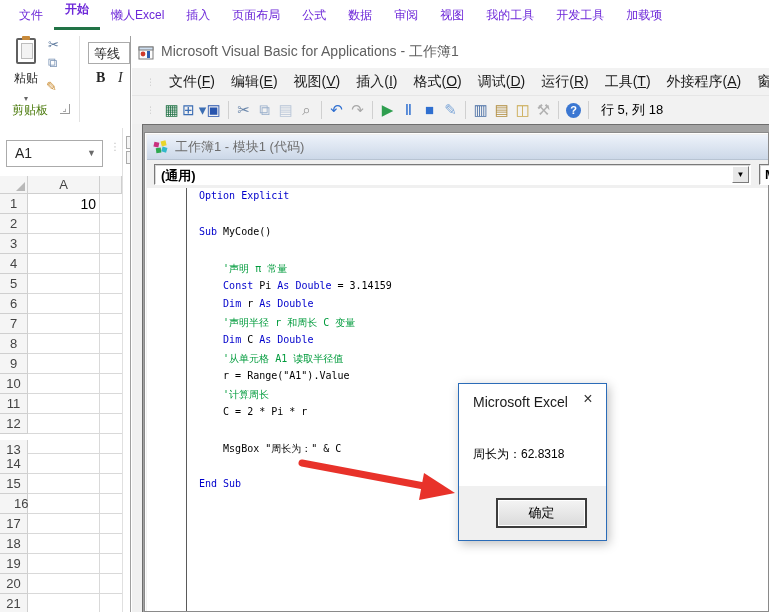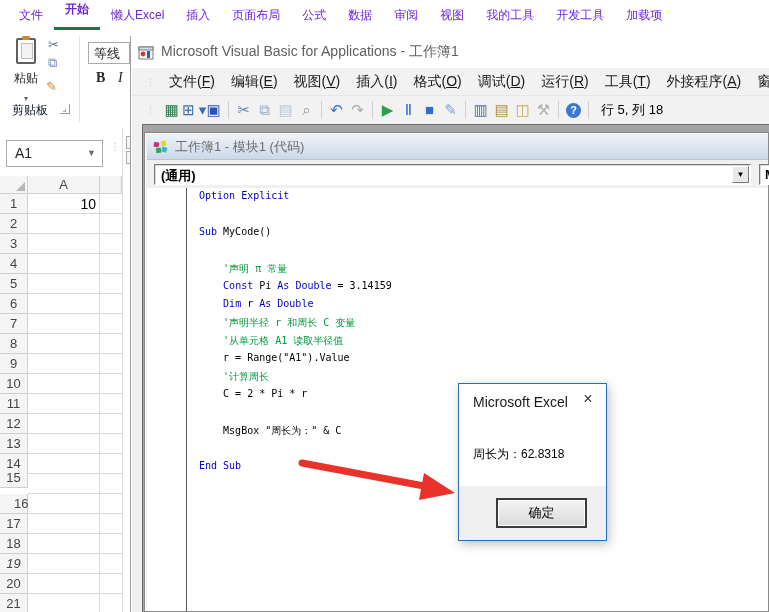--- a/index.html
+++ b/index.html
@@ -24,21 +24,21 @@
     background:#c88a3a; border-radius:1px; }
   .clipboard-ic::after { content:""; position:absolute; left:3px; top:3px; width:10px; height:14px;
     background:#f3f3f3; border:1px solid #bdbdbd; }
   .paste-label { font-size:12px; color:#262626; display:block; margin-top:2px; }
   .paste-caret { font-size:8px; color:#666; }
   .mini-ic { position:absolute; font-size:13px; line-height:13px; }
   #font-name-box { position:absolute; left:88px; top:12px; width:42px; height:22px;
     border:1px solid #ababab; font-size:13px; color:#262626; padding:2px 0 0 5px; overflow:hidden;
     background:#fff; white-space:nowrap; }
   .fmt-btn { position:absolute; font-size:14px; color:#262626; }
-  #clipboard-label { position:absolute; left:12px; top:72px; width:56px; font-size:12px; color:#0f172a; }
+  #clipboard-label { position:absolute; left:12px; top:72px; width:56px; font-size:12px; color:#4d7c0f; }
   #clipboard-launcher { position:absolute; left:60px; top:74px; font-size:9px; color:#8a8a8a;
     border-right:1px solid #9a9a9a; border-bottom:1px solid #9a9a9a; width:10px; height:10px;
     line-height:8px; text-align:center; }
 
   
   #namebox-row { left:0; top:128px; width:130px; height:46px; background:#fff; }
   #name-box { position:absolute; left:6px; top:12px; width:97px; height:27px; border:1px solid #ababab;
     background:#fff; font-size:14px; color:#262626; padding:4px 0 0 8px; }
   #name-box .nb-arrow { position:absolute; right:6px; top:7px; font-size:9px; color:#6a6a6a; }
   .vgrip { position:absolute; color:#c0c0c0; font-size:10px; letter-spacing:0; line-height:5px; }
@@ -220,39 +220,39 @@
         <div class="cellB" style="top: 178px;"></div>
         <div class="hdr rowhdr" style="top: 198px;">10</div>
         <div class="cellA" style="top: 198px;"></div>
         <div class="cellB" style="top: 198px;"></div>
         <div class="hdr rowhdr" style="top: 218px;">11</div>
         <div class="cellA" style="top: 218px;"></div>
         <div class="cellB" style="top: 218px;"></div>
         <div class="hdr rowhdr" style="top: 238px;">12</div>
         <div class="cellA" style="top: 238px;"></div>
         <div class="cellB" style="top: 238px;"></div>
-        <div class="hdr rowhdr" style="top: 258px;">13</div>
+        <div class="hdr rowhdr" style="top: 264px;">13</div>
         <div class="cellA" style="top: 258px;"></div>
         <div class="cellB" style="top: 258px;"></div>
         <div class="hdr rowhdr" style="top: 278px;">14</div>
         <div class="cellA" style="top: 278px;"></div>
         <div class="cellB" style="top: 278px;"></div>
-        <div class="hdr rowhdr" style="top: 292px;">15</div>
+        <div class="hdr rowhdr" style="top: 298px;">15</div>
         <div class="cellA" style="top: 298px;"></div>
         <div class="cellB" style="top: 298px;"></div>
         <div class="hdr rowhdr" style="top: 318px; padding-left: 14px;">16</div>
         <div class="cellA" style="top: 318px;"></div>
         <div class="cellB" style="top: 318px;"></div>
         <div class="hdr rowhdr" style="top: 338px;">17</div>
         <div class="cellA" style="top: 338px;"></div>
         <div class="cellB" style="top: 338px;"></div>
         <div class="hdr rowhdr" style="top: 358px;">18</div>
         <div class="cellA" style="top: 358px;"></div>
         <div class="cellB" style="top: 358px;"></div>
-        <div class="hdr rowhdr" style="top: 378px; font-style: italic;">19</div>
+        <div class="hdr rowhdr" style="top: 378px;">19</div>
         <div class="cellA" style="top: 378px;"></div>
         <div class="cellB" style="top: 378px;"></div>
         <div class="hdr rowhdr" style="top: 398px;">20</div>
         <div class="cellA" style="top: 398px;"></div>
         <div class="cellB" style="top: 398px;"></div>
         <div class="hdr rowhdr" style="top: 418px;">21</div>
         <div class="cellA" style="top: 418px;"></div>
         <div class="cellB" style="top: 418px;"></div>
       </div>
   </div>
@@ -336,20 +336,21 @@
       <div id="code-margin"></div>
       <div id="code-text">
           <div class="codeline"><span class="kw">Option Explicit</span></div>
           <div class="codeline"></div>
           <div class="codeline"><span class="kw">Sub</span><span class="tx"> MyCode()</span></div>
           <div class="codeline"></div>
           <div class="codeline"><span class="tx">    </span><span class="cm">'声明 π 常量</span></div>
           <div class="codeline"><span class="tx">    </span><span class="kw">Const</span><span class="tx"> Pi </span><span class="kw">As</span><span class="tx"> </span><span class="kw">Double</span><span class="tx"> = 3.14159</span></div>
           <div class="codeline"><span class="tx">    </span><span class="kw">Dim</span><span class="tx"> r </span><span class="kw">As</span><span class="tx"> </span><span class="kw">Double</span></div>
           <div class="codeline"><span class="tx">    </span><span class="cm">'声明半径 r 和周长 C 变量</span></div>
+          <div class="codeline"><span class="tx">    </span><span class="kw">Dim</span><span class="tx"> C </span><span class="kw">As</span><span class="tx"> </span><span class="kw">Double</span></div>
           <div class="codeline"><span class="tx">    </span><span class="cm">'从单元格 A1 读取半径值</span></div>
           <div class="codeline"><span class="tx">    r = Range("A1").Value</span></div>
           <div class="codeline"><span class="tx">    </span><span class="cm">'计算周长</span></div>
           <div class="codeline"><span class="tx">    C = 2 * Pi * r</span></div>
           <div class="codeline"></div>
           <div class="codeline"><span class="tx">    MsgBox "周长为：" &amp; C</span></div>
           <div class="codeline"></div>
           <div class="codeline"><span class="kw">End Sub</span></div>
         </div>
     </div>

